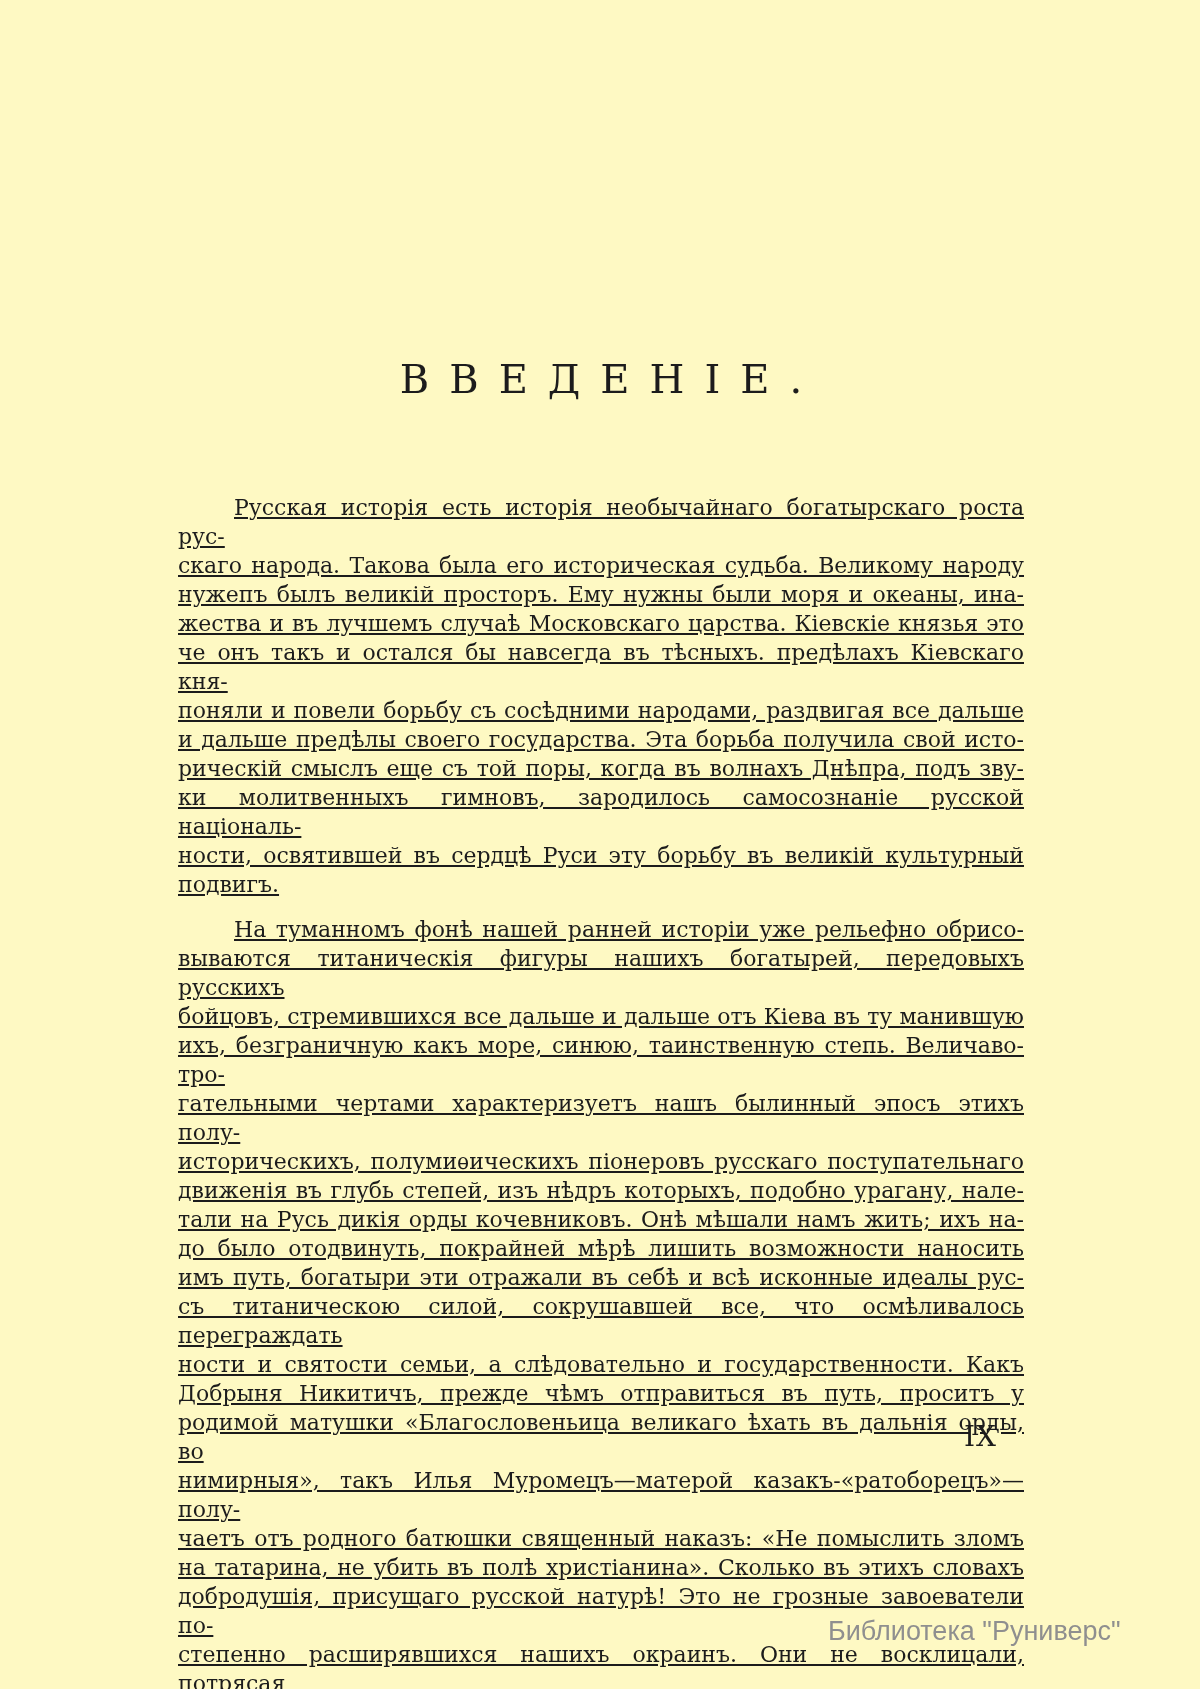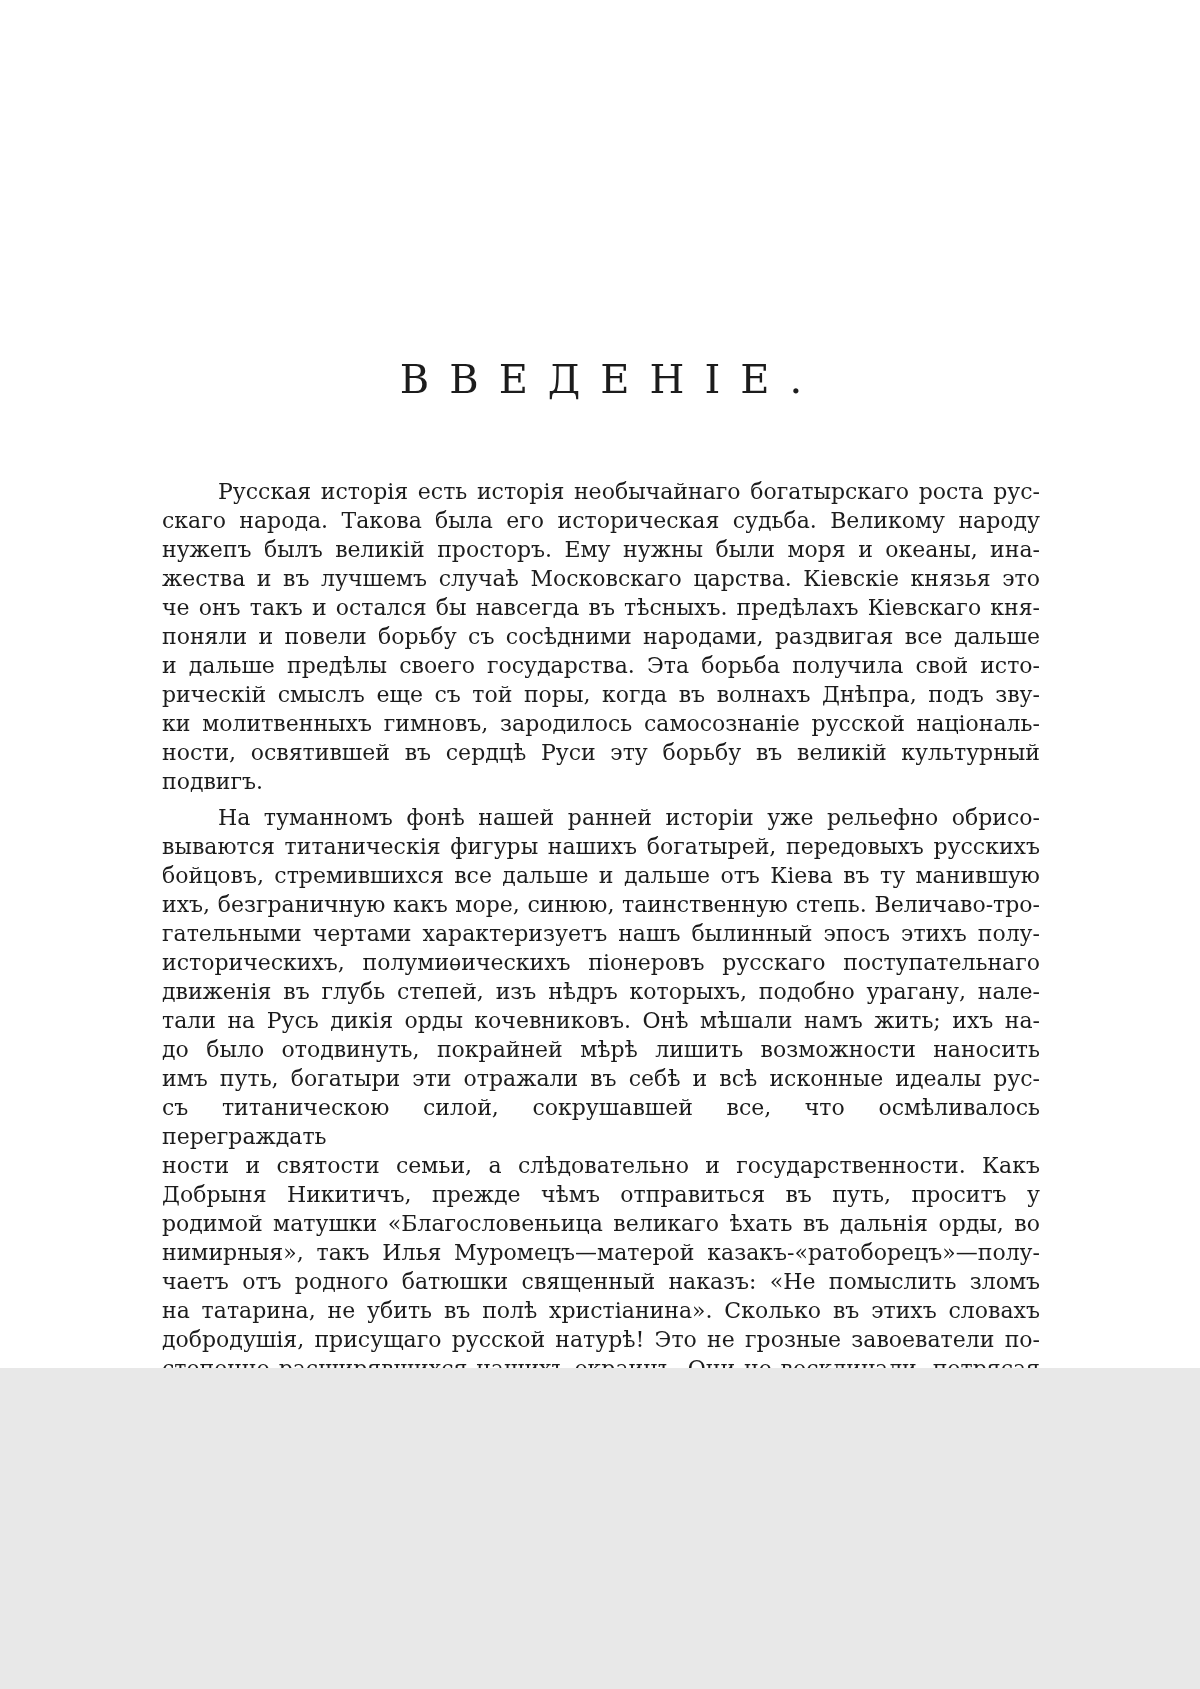--- a/index.html
+++ b/index.html
@@ -1,21 +1,21 @@
 <!DOCTYPE html>
 <html><head>
 <meta charset="utf-8">
 <style>
   html, body { margin: 0; padding: 0; background: #e8e8e8; }
   .page {
     position: relative;
     width: 1200px;
-    height: 1368px;
+    height: 1689px;
     margin: 0 auto;
-    background: #ffffff;
+    background: #fef9c3;
     overflow: hidden;
     font-family: "DejaVu Serif", "Liberation Serif", serif;
     color: #1c1c1c;
   }
   .title {
     position: absolute;
     top: 356px;
     left: 162px;
     width: 878px;
     text-align: center;
@@ -26,21 +26,21 @@
     white-space: nowrap;
   }
   .textblock {
     position: absolute;
     top: 477px;
     left: 162px;
     width: 878px;
     font-size: 22px;
     line-height: 29px;
   }
-  .paragraph { margin: 0; }
+  .paragraph { margin: 16px; text-decoration: underline; }
   .paragraph + .paragraph { margin-top: 7px; }
   .line {
     text-align: justify;
     text-align-last: justify;
     white-space: normal;
   }
   .line.first { text-indent: 56px; }
   .line.flush { text-align-last: left; }
   .page-number {
     position: absolute;

